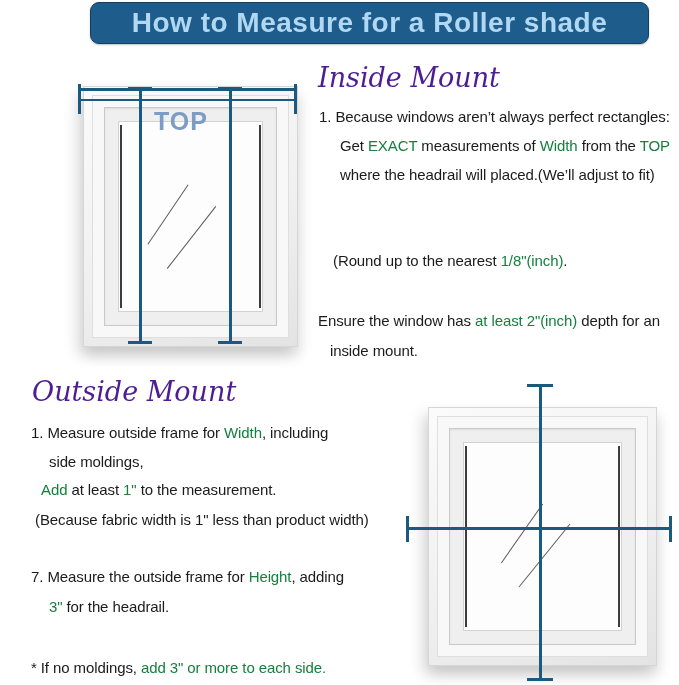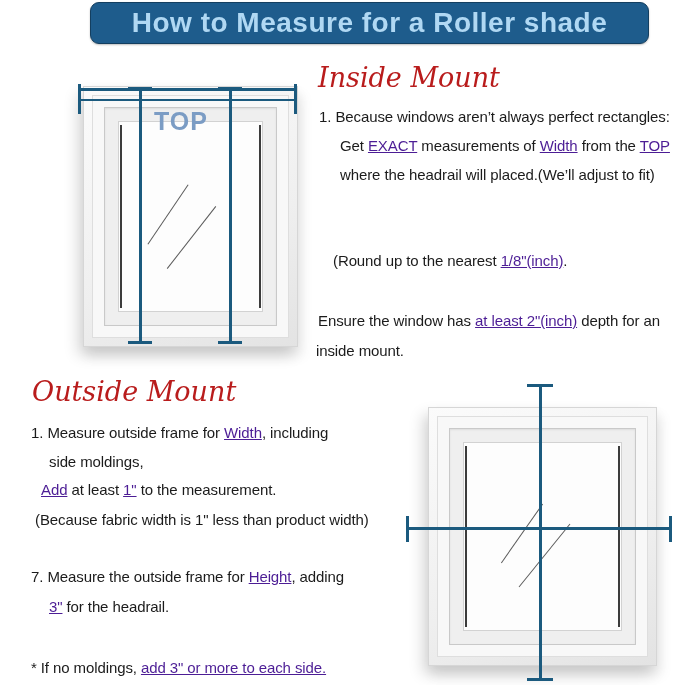--- a/index.html
+++ b/index.html
@@ -24,23 +24,23 @@
   .edge.l{left:1px}.edge.r{right:1px}
   .refl{position:absolute;height:1px;background:#5a5a5a;}
 
   
   .ml{position:absolute;background:#1b5a7e;}
 
   
   .top-label{position:absolute;left:120px;top:107px;width:66px;text-align:center;
              color:#7b9cc4;font-size:25px;font-weight:bold;letter-spacing:1px;}
   .mount-heading{position:absolute;font-family:"DejaVu Serif","Liberation Serif",serif;
-                 font-style:italic;font-size:27px;color:#b91c1c;white-space:nowrap;}
+                 font-style:italic;font-size:27px;color:#4c1d95;white-space:nowrap;}
   .tl{position:absolute;font-size:15px;color:#1b1b1b;white-space:nowrap;letter-spacing:-0.1px;}
-  .tl .hl{color:#4c1d95;text-decoration:underline;}
+  .tl .hl{color:#15803d;}
 </style>
 </head>
 <body>
 
 <div class="canvas">
 
   <div class="banner">
     <span>How to Measure for a Roller shade</span>
   </div>
 
@@ -68,21 +68,21 @@
   <div class="ml" style="left:190px;top:87px;width:24px;height:3px"></div>
   <div class="ml" style="left:190px;top:341px;width:24px;height:3px"></div>
   <div class="top-label">TOP</div>
 
   <div class="mount-heading" style="left:290px;top:62px">Inside Mount</div>
   <div class="tl" style="left:291px;top:108px"><span>1. Because windows aren’t always perfect rectangles:</span></div>
   <div class="tl" style="left:312px;top:137px"><span>Get </span><span class="hl">EXACT</span><span> measurements of </span><span class="hl">Width</span><span> from the </span><span class="hl">TOP</span></div>
   <div class="tl" style="left:312px;top:166px"><span>where the headrail will placed.(We’ll adjust to fit)</span></div>
   <div class="tl" style="left:305px;top:252px"><span>(Round up to the nearest </span><span class="hl">1/8"(inch)</span><span>.</span></div>
   <div class="tl" style="left:290px;top:312px"><span>Ensure the window has </span><span class="hl">at least 2"(inch)</span><span> depth for an</span></div>
-  <div class="tl" style="left:288px;top:342px"><span>inside mount.</span></div>
+  <div class="tl" style="left:302px;top:342px"><span>inside mount.</span></div>
 
   <div class="mount-heading" style="left:4px;top:376px">Outside Mount</div>
   <div class="tl" style="left:3px;top:424px"><span>1. Measure outside frame for </span><span class="hl">Width</span><span>, including</span></div>
   <div class="tl" style="left:21px;top:453px"><span>side moldings,</span></div>
   <div class="tl" style="left:13px;top:481px"><span class="hl">Add</span><span> at least </span><span class="hl">1"</span><span> to the measurement.</span></div>
   <div class="tl" style="left:7px;top:511px"><span>(Because fabric width is 1" less than product width)</span></div>
   <div class="tl" style="left:3px;top:568px"><span>7. Measure the outside frame for </span><span class="hl">Height</span><span>, adding</span></div>
   <div class="tl" style="left:21px;top:598px"><span class="hl">3"</span><span>  for the headrail.</span></div>
   <div class="tl" style="left:3px;top:659px"><span>* If no moldings, </span><span class="hl">add 3" or more to each side.</span></div>
 

